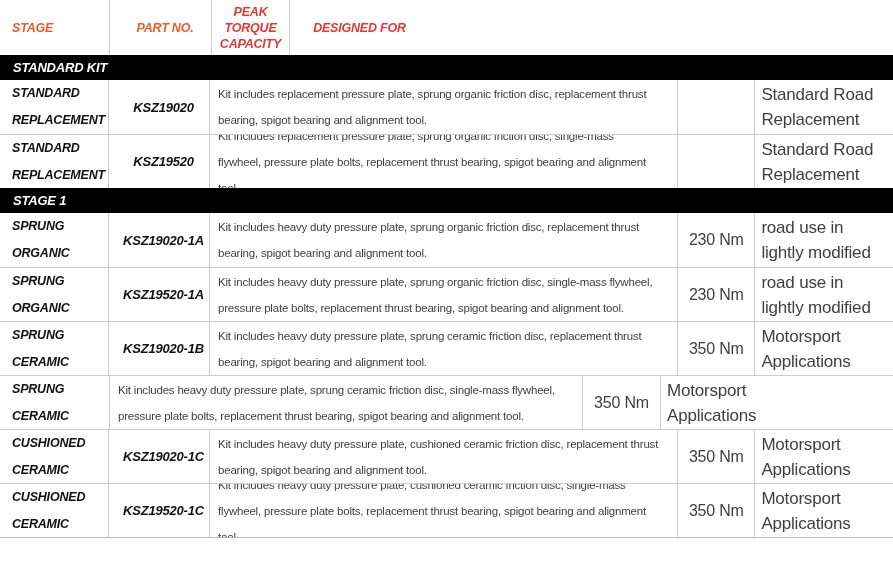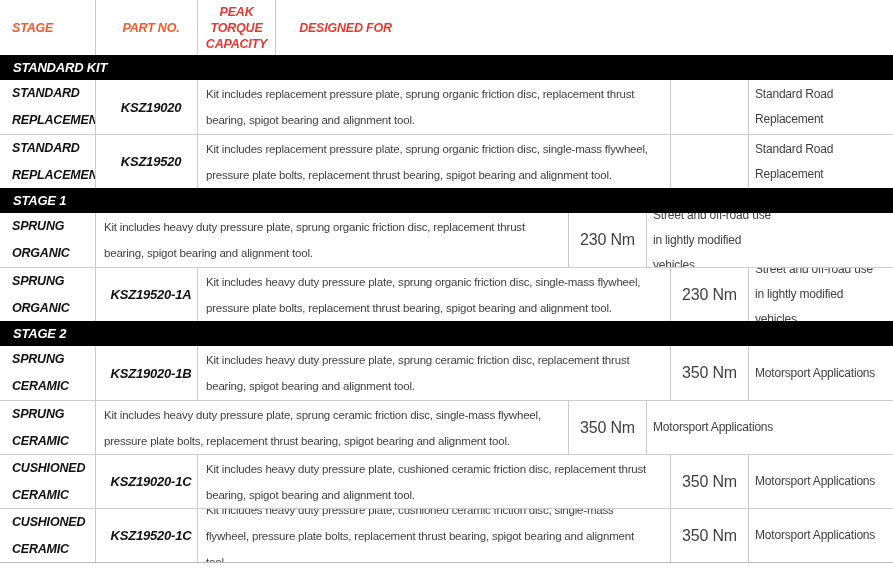--- a/index.html
+++ b/index.html
@@ -24,21 +24,21 @@
     display:flex;flex-direction:column;
     border-bottom:1px solid var(--border-strong);
   }
   .row{display:flex;width:100%;}
   .cell{
     display:flex;align-items:center;
     border-right:1px solid var(--border);
     overflow:hidden;
   }
   .cell:last-child{border-right:none;}
-  .c1{width:96px;padding-left:12px;padding-right:6px;}
+  .c1{width:110px;padding-left:12px;padding-right:6px;}
   .c2{width:93px;justify-content:center;text-align:center;margin-left:9px;}
   .c3{width:473px;padding-left:8px;padding-right:18px;}
   .c4{width:78px;justify-content:center;text-align:center;}
   .c5{width:139px;padding-left:6px;padding-right:4px;}
 
   
   .header-row{height:55px;}
   .header-row .cell{
     font-weight:700;font-style:italic;
     font-size:12.5px;letter-spacing:-0.2px;
@@ -77,21 +77,21 @@
     color:var(--strong-text);
   }
   .notes-cell{
     font-size:11.5px;letter-spacing:-0.2px;
     color:var(--body-text);line-height:26px;
   }
   .torque-cell{
     font-size:16px;color:var(--body-text);letter-spacing:-0.2px;
   }
   .designed-cell{
-    font-size:12px;color:var(--body-text);
+    font-size:17px;color:var(--body-text);
     letter-spacing:-0.2px;line-height:25px;
   }
 </style>
 </head>
 <body>
 
 <div class="table">
 
   <div class="row header-row">
     <div class="cell c1 hdr-orange">STAGE</div>
@@ -115,34 +115,34 @@
     <div class="cell c2 part-cell">KSZ19520</div>
     <div class="cell c3 notes-cell">Kit includes replacement pressure plate, sprung organic friction disc, single-mass flywheel, pressure plate bolts, replacement thrust bearing, spigot bearing and alignment tool.</div>
     <div class="cell c4 torque-cell"></div>
     <div class="cell c5 designed-cell">Standard Road Replacement</div>
   </div>
 
   <div class="section-bar">STAGE 1</div>
 
   <div class="row data-row">
     <div class="cell c1 stage-cell">SPRUNG ORGANIC</div>
+    <div class="cell c2 part-cell">KSZ19020-1A</div>
     <div class="cell c3 notes-cell">Kit includes heavy duty pressure plate, sprung organic friction disc, replacement thrust bearing, spigot bearing and alignment tool.</div>
     <div class="cell c4 torque-cell">230 Nm</div>
     <div class="cell c5 designed-cell">Street and off-road use in lightly modified vehicles</div>
   </div>
 
   <div class="row data-row">
     <div class="cell c1 stage-cell">SPRUNG ORGANIC</div>
     <div class="cell c2 part-cell">KSZ19520-1A</div>
     <div class="cell c3 notes-cell">Kit includes heavy duty pressure plate, sprung organic friction disc, single-mass flywheel, pressure plate bolts, replacement thrust bearing, spigot bearing and alignment tool.</div>
     <div class="cell c4 torque-cell">230 Nm</div>
     <div class="cell c5 designed-cell">Street and off-road use in lightly modified vehicles</div>
   </div>
 
-  <div class="section-bar">STAGE 2</div>
 
   <div class="row data-row">
     <div class="cell c1 stage-cell">SPRUNG CERAMIC</div>
     <div class="cell c2 part-cell">KSZ19020-1B</div>
     <div class="cell c3 notes-cell">Kit includes heavy duty pressure plate, sprung ceramic friction disc, replacement thrust bearing, spigot bearing and alignment tool.</div>
     <div class="cell c4 torque-cell">350 Nm</div>
     <div class="cell c5 designed-cell">Motorsport Applications</div>
   </div>
 
   <div class="row data-row">

